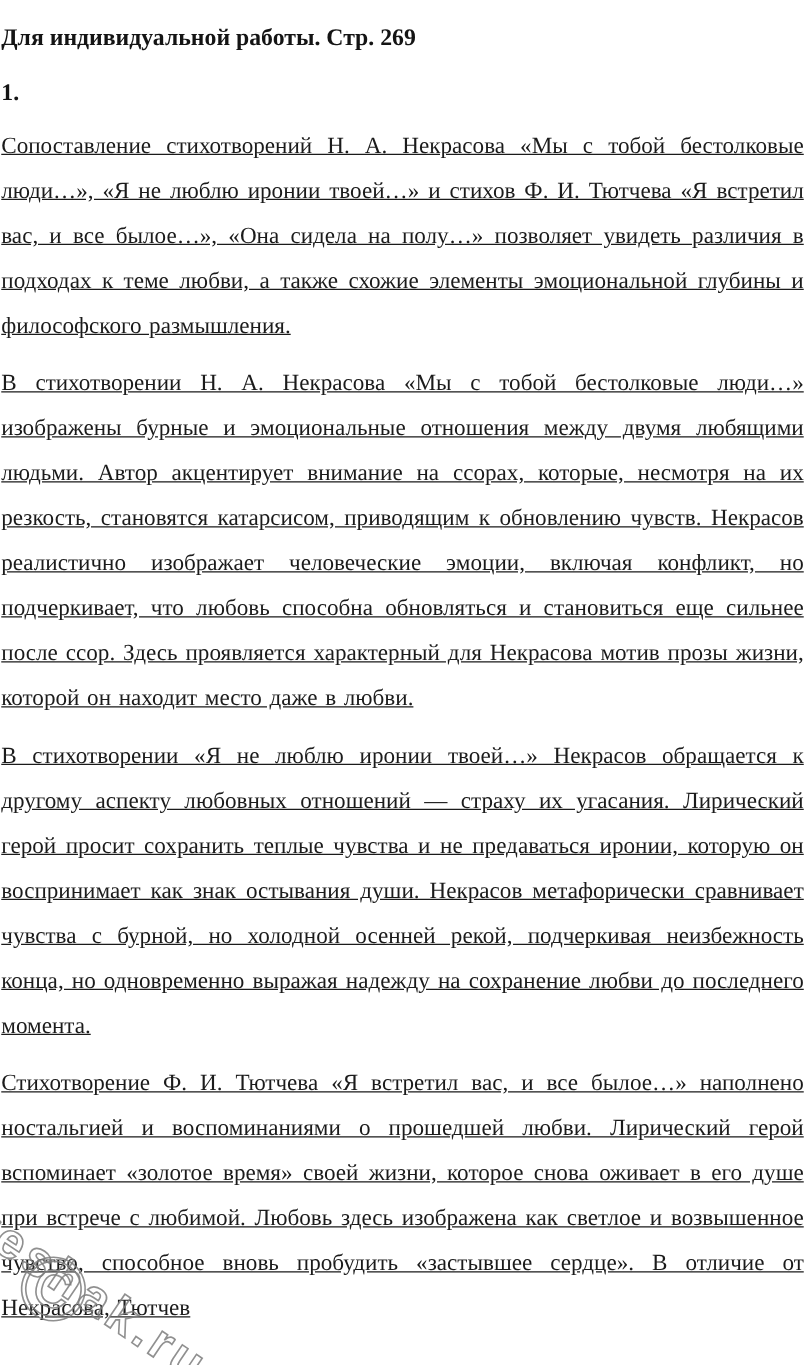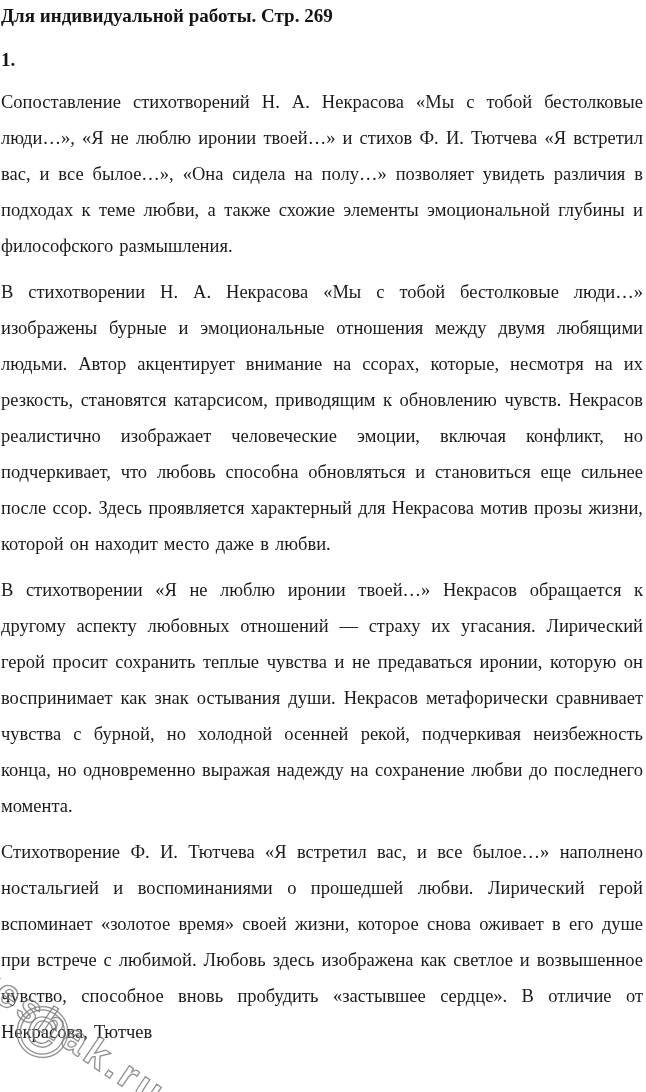--- a/index.html
+++ b/index.html
@@ -10,21 +10,21 @@
   .page {
     position: relative;
     width: 646px;
     height: 1092px;
     overflow: hidden;
     background: #ffffff;
     font-family: "Liberation Serif", "DejaVu Serif", serif;
     color: #1b1b1b;
   }
   .content {
-    padding: 4px 3px 0 1px;
+    padding: 19px 3px 0 1px;
   }
   .doc-title {
     font-weight: bold;
     font-size: 19px;
     line-height: 23px;
     margin: 0;
     color: #141414;
   }
   .task-number {
     font-weight: bold;
@@ -34,20 +34,21 @@
     margin-bottom: 13px;
     color: #141414;
   }
   p.body-par {
     font-size: 18.5px;
     line-height: 36px;
     text-align: justify;
     text-justify: inter-word;
     margin: 0 0 10px 0;
     word-spacing: 1.5px;
+    text-decoration: underline;
   }
   
   .wm-text {
     position: absolute;
     left: -4px;
     top: 958px;
     transform: rotate(34deg);
     transform-origin: 0 0;
     font-family: "Liberation Sans", "DejaVu Sans", sans-serif;
     font-size: 40px;

